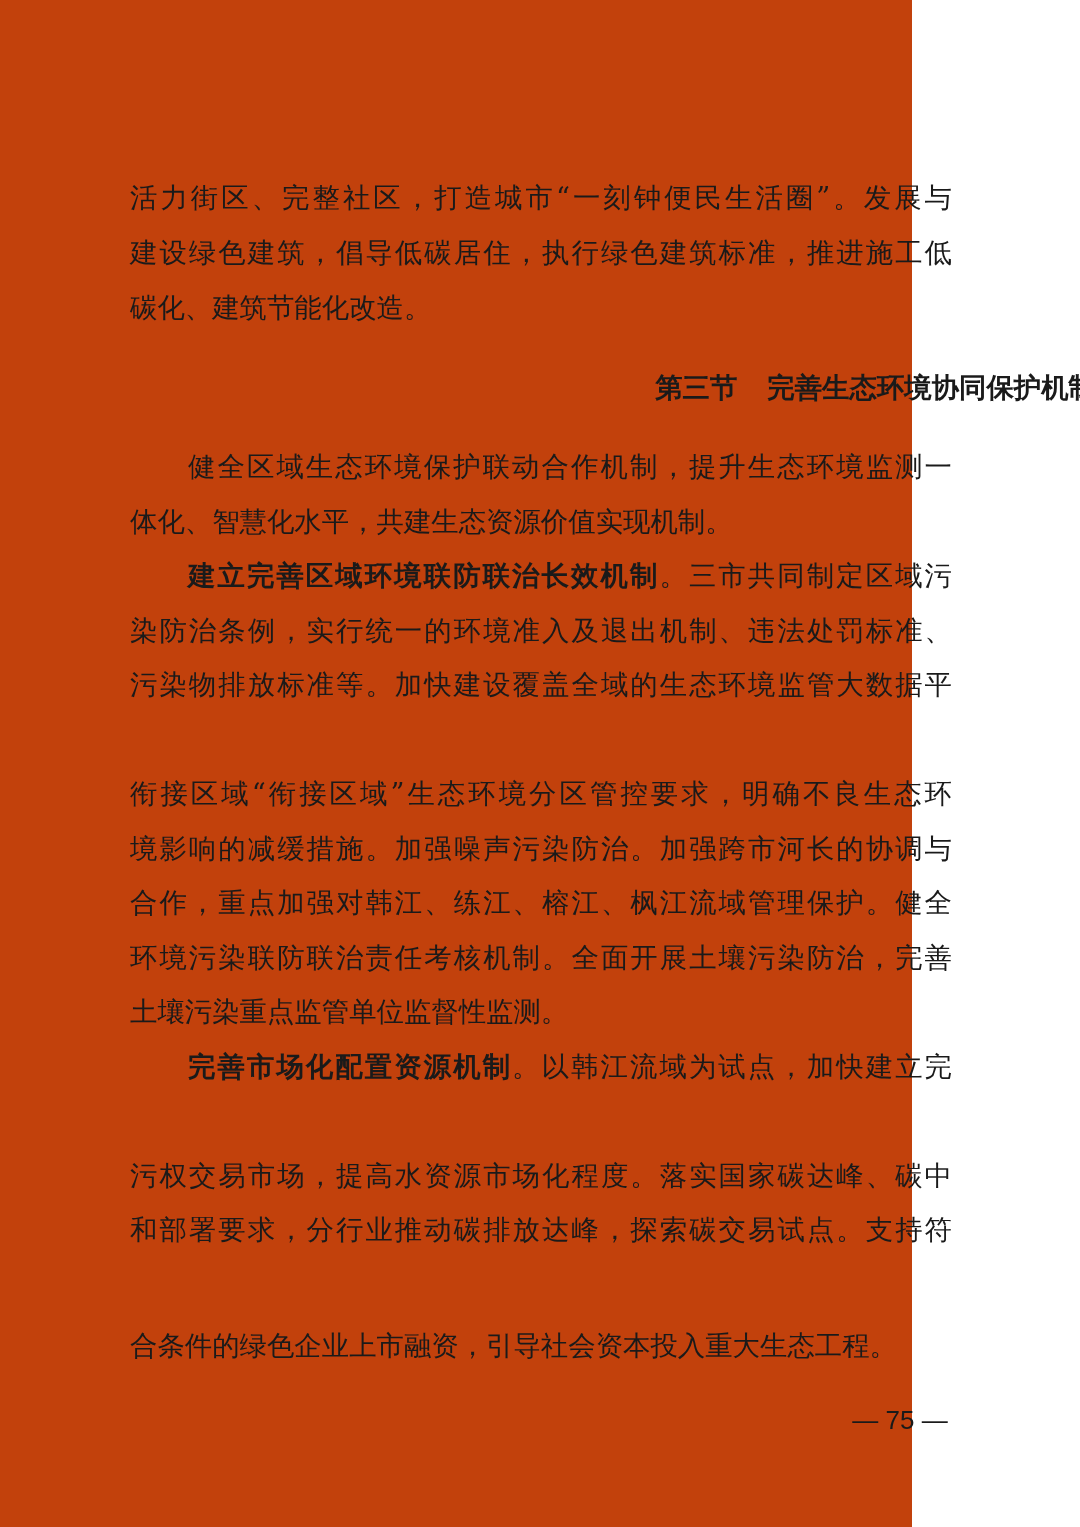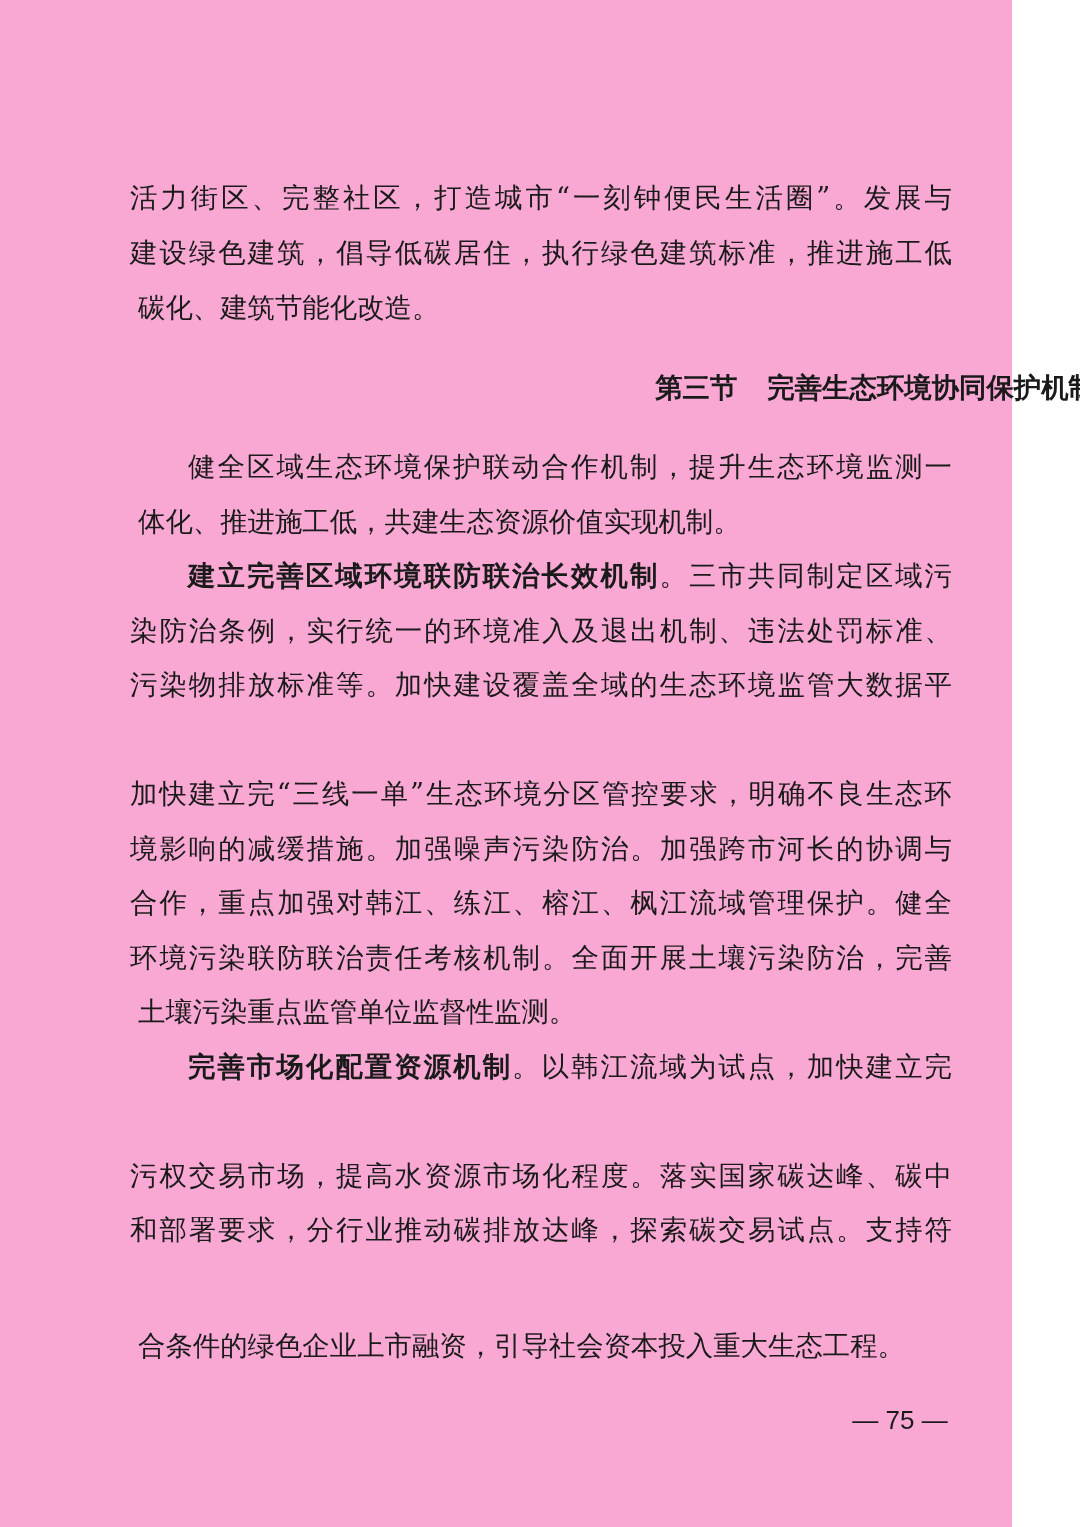--- a/index.html
+++ b/index.html
@@ -1,22 +1,22 @@
 <!DOCTYPE html>
 <html><head>
 <meta charset="utf-8">
 <style>
   html, body { margin: 0; padding: 0; background: #ffffff; }
   body { width: 1080px; height: 1527px; position: relative; overflow: hidden;
          font-family: "DejaVu Serif", "Liberation Serif", serif; color: #1a1a1a; }
-  .page { position: absolute; left: 0; top: 0; width: 1012px; height: 1527px; background: #f9a8d4; }
+  .page { position: absolute; left: 0; top: 0; width: 912px; height: 1527px; background: #c2410c; }
   .line { position: absolute; left: 130px; width: 822px; height: 40px; font-size: 27.4px;
           line-height: 40px; white-space: nowrap; text-align: justify; text-align-last: justify;
           letter-spacing: 0; }
-  .line.last { text-align-last: left; margin-left: 8px; }
+  .line.last { text-align-last: left; }
   .line.indent { left: 188px; width: 764px; }
   .bold { font-weight: bold; font-family: "DejaVu Sans", "Liberation Sans", sans-serif; }
   .heading { position: absolute; left: 0; width: 1080px; top: 366px; height: 44px; text-align: right;
              font-size: 27.4px; line-height: 44px; font-weight: bold;
              font-family: "DejaVu Sans", "Liberation Sans", sans-serif; margin-left: 16px; }
   .heading span.gap { display: inline-block; width: 30px; }
   .pagenum { position: absolute; left: 848px; top: 1400px; width: 104px; height: 40px; text-align: center;
              font-size: 26px; line-height: 40px; font-family: Liberation Sans, sans-serif; }
 </style>
 </head>
@@ -26,26 +26,26 @@
 
   <div class="line" style="top:178px">活力街区、完整社区，打造城市“一刻钟便民生活圈”。发展与</div>
   <div class="line" style="top:233px">建设绿色建筑，倡导低碳居住，执行绿色建筑标准，推进施工低</div>
   <div class="line last" style="top:288px">碳化、建筑节能化改造。</div>
 
   <div class="heading">
     <span>第三节</span><span class="gap"></span><span>完善生态环境协同保护机制</span>
   </div>
 
   <div class="line indent" style="top:447px">健全区域生态环境保护联动合作机制，提升生态环境监测一</div>
-  <div class="line last" style="top:502px">体化、推进施工低，共建生态资源价值实现机制。</div>
+  <div class="line last" style="top:502px">体化、智慧化水平，共建生态资源价值实现机制。</div>
 
   <div class="line indent" style="top:556px"><span class="bold">建立完善区域环境联防联治长效机制</span><span>。三市共同制定区域污</span></div>
   <div class="line" style="top:611px">染防治条例，实行统一的环境准入及退出机制、违法处罚标准、</div>
   <div class="line" style="top:665px">污染物排放标准等。加快建设覆盖全域的生态环境监管大数据平</div>
-  <div class="line" style="top:774px">加快建立完“三线一单”生态环境分区管控要求，明确不良生态环</div>
+  <div class="line" style="top:774px">衔接区域“衔接区域”生态环境分区管控要求，明确不良生态环</div>
   <div class="line" style="top:829px">境影响的减缓措施。加强噪声污染防治。加强跨市河长的协调与</div>
   <div class="line" style="top:883px">合作，重点加强对韩江、练江、榕江、枫江流域管理保护。健全</div>
   <div class="line" style="top:938px">环境污染联防联治责任考核机制。全面开展土壤污染防治，完善</div>
   <div class="line last" style="top:992px">土壤污染重点监管单位监督性监测。</div>
 
   <div class="line indent" style="top:1047px"><span class="bold">完善市场化配置资源机制</span><span>。以韩江流域为试点，加快建立完</span></div>
   <div class="line" style="top:1156px">污权交易市场，提高水资源市场化程度。落实国家碳达峰、碳中</div>
   <div class="line" style="top:1210px">和部署要求，分行业推动碳排放达峰，探索碳交易试点。支持符</div>
   <div class="line last" style="top:1326px">合条件的绿色企业上市融资，引导社会资本投入重大生态工程。</div>
 

